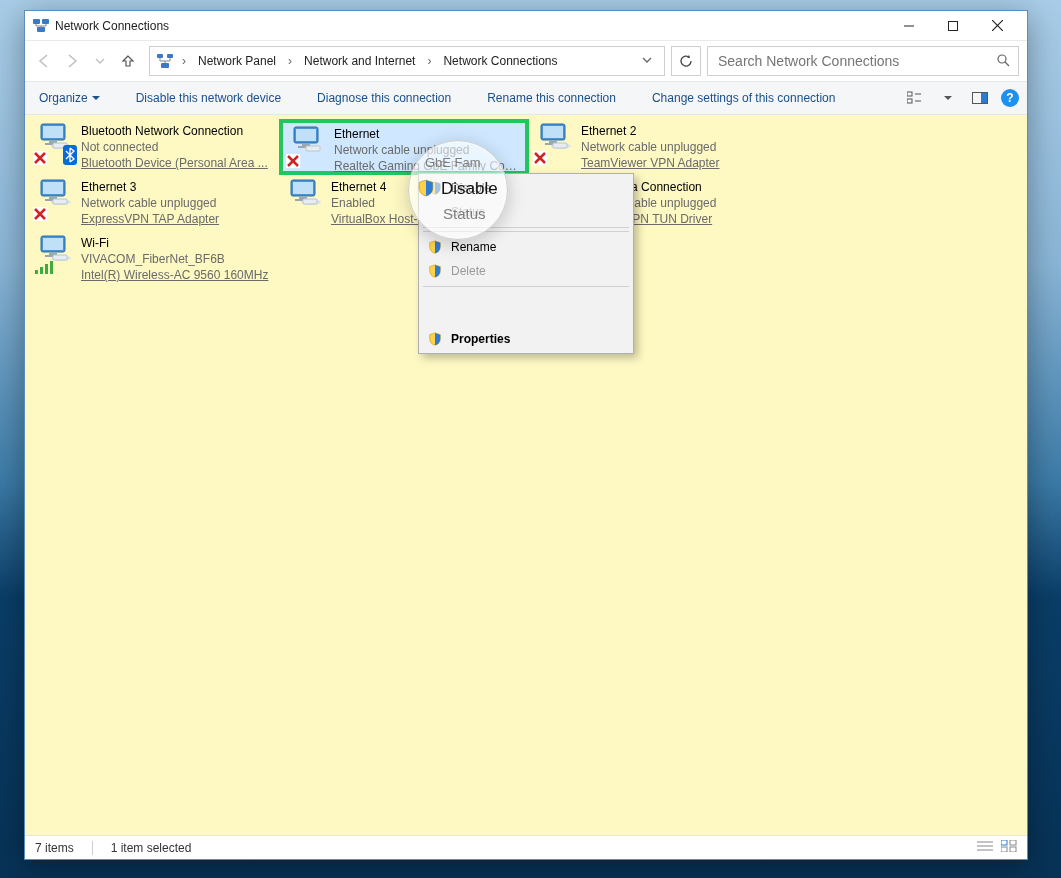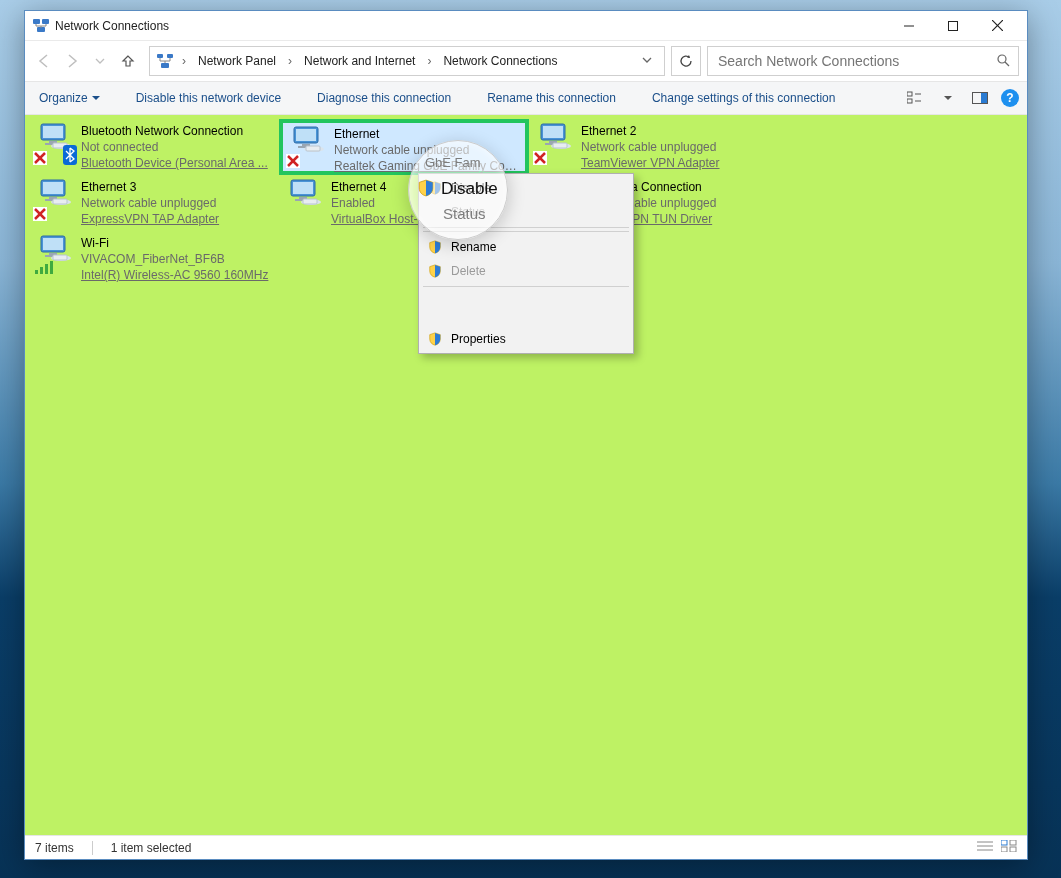--- a/index.html
+++ b/index.html
@@ -64,21 +64,21 @@
   .cmdbar {
     display:flex; align-items:center; height:34px;
     background:#f5f6f7; border-top:1px solid #e6e6e6; border-bottom:1px solid #e6e6e6;
     padding:0 8px; gap:24px;
   }
   .cmd { color:#1b4f8a; padding:4px 6px; white-space:nowrap; display:flex; align-items:center; gap:4px; }
   .cmdbar .rt { margin-left:auto; display:flex; align-items:center; gap:10px; }
   .rt .tool { width:22px; height:22px; display:flex; align-items:center; justify-content:center; color:#444; }
   .help-ico { width:18px; height:18px; border-radius:50%; background:#1e90ef; color:#fff; font-size:12px; display:flex; align-items:center; justify-content:center; font-weight:bold; }
 
-  .content { flex:1; background:#bef264; position:relative; padding:4px; overflow:hidden; }
+  .content { flex:1; background:#fef9c3; position:relative; padding:4px; overflow:hidden; }
   .grid { display:flex; flex-wrap:wrap; align-content:flex-start; }
   .conn {
     width: 250px; height: 56px; display:flex; align-items:flex-start; padding:4px 6px; gap:6px; position:relative;
   }
   .conn.selected { background:#cfe8ff; border:4px solid #22c55e; padding:3px 5px; }
   .conn .cicon { width:40px; height:40px; position:relative; flex-shrink:0; }
   .monitor-svg { position:absolute; top:0; left:4px; }
   .x-badge { position:absolute; left:-2px; bottom:-2px; width:14px; height:14px; background:#fff; display:flex; align-items:center; justify-content:center; }
   .x-badge svg { display:block; }
   .bt-badge { position:absolute; right:-2px; bottom:-2px; width:14px; height:20px; background:#0a6ad6; border-radius:3px; display:flex; align-items:center; justify-content:center; }
@@ -90,21 +90,21 @@
 
   .statusbar { height:24px; border-top:1px solid #e6e6e6; display:flex; align-items:center; padding:0 10px; gap:18px; color:#333; }
   .statusbar .right { margin-left:auto; display:flex; gap:8px; color:#666; }
 
   .ctxmenu {
     position:absolute; left:418px; top:173px; width:216px;
     background:#f2f2f2; border:1px solid #b0b0b0; box-shadow:4px 4px 8px rgba(0,0,0,0.25);
     padding:2px 2px;
   }
   .mi { display:flex; align-items:center; height:24px; padding:0 10px 0 30px; position:relative; color:#000; }
-  .mi.bold { font-weight:normal;margin-top:40px; }
+  .mi.bold { font-weight:bold;margin-top:40px; }
   .mi.disabled { color:#9a9a9a; }
   .mi .mico { position:absolute; left:6px; width:16px; height:16px; display:flex; align-items:center; justify-content:center; }
   .msep { height:1px; background:#d0d0d0; margin:3px 2px; }
 
   .lens {
     position:absolute; left:408px; top:140px; width:100px; height:100px; border-radius:50%;
     border:1px solid #ccc; background:rgba(255,255,255,0.55);
     box-shadow:0 4px 18px rgba(0,0,0,0.2), inset 0 0 10px rgba(255,255,255,0.6);
     pointer-events:none;
   }

